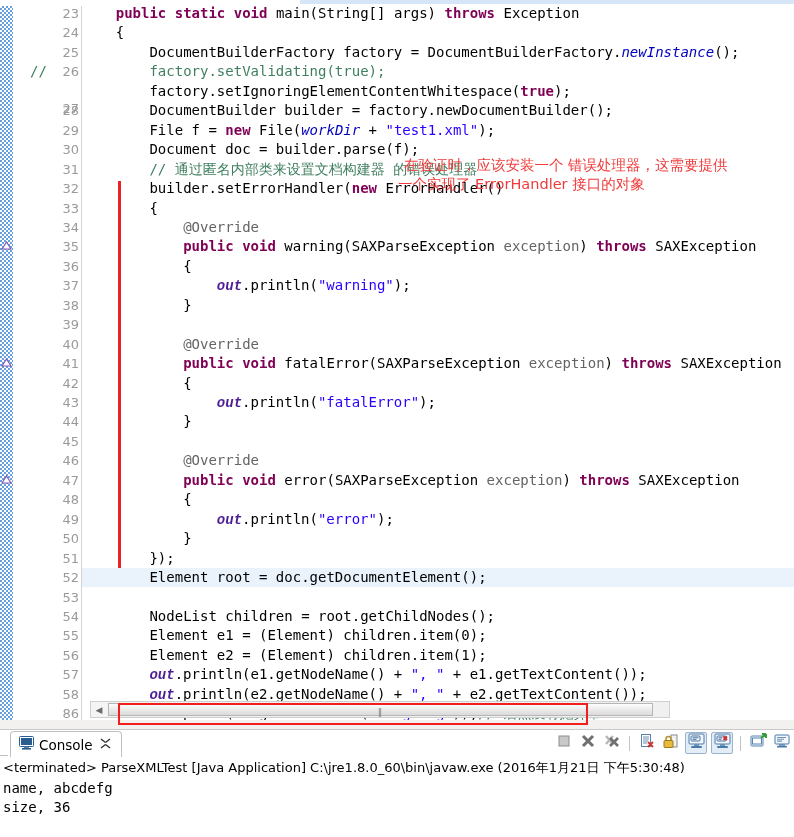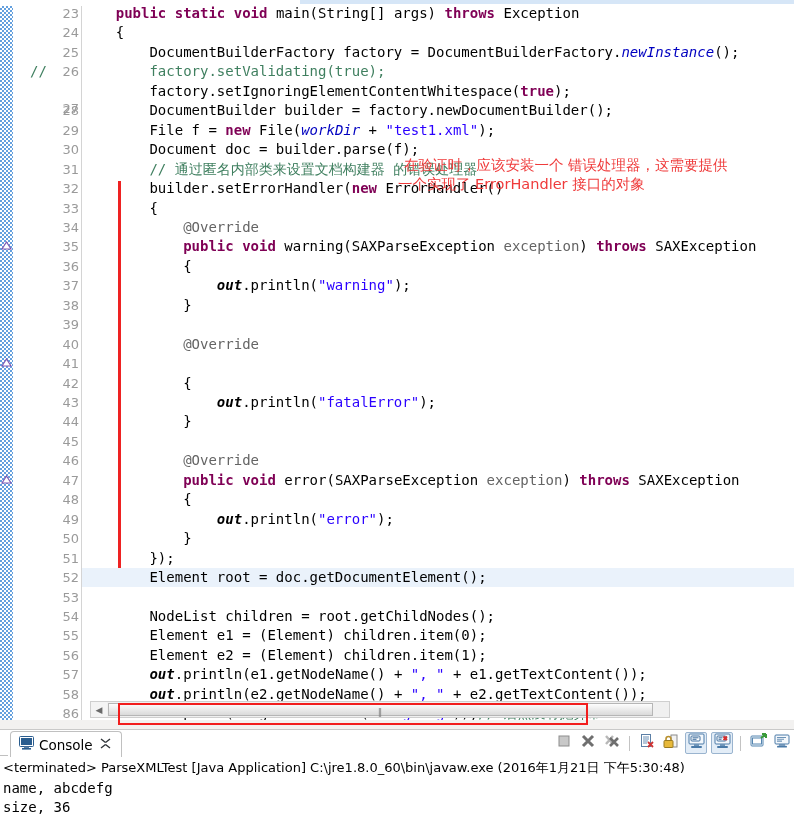--- a/index.html
+++ b/index.html
@@ -57,21 +57,21 @@
     font-family:"DejaVu Sans Mono","Liberation Mono",monospace;
     font-size:14px;white-space:pre;color:#000;
   }
   .crow.hl{background:#eaf2fb;}
   .crow .txt{position:absolute;left:0;top:0;white-space:pre;}
 
   
   .kw{color:#7f0055;font-weight:bold;}
   .cmt{color:#3f7f5f;}
   .str{color:#2a00ff;}
-  .fld{color:#000000;font-style:italic;font-weight:bold;}
+  .fld{color:#4c1d95;font-style:italic;font-weight:bold;font-family:Liberation Mono, monospace;}
   .stat{color:#0000c0;font-style:italic;}
   .ann{color:#646464;}
   .pl{color:#000000;}
 
   
   .redbar{position:absolute;width:3px;background:#ee2222;}
   
   .redbox{position:absolute;border:2px solid #f21e1e;box-sizing:border-box;}
 
   
@@ -206,20 +206,21 @@
         <div class="crow" style="top: 173.05px;"><span class="txt"><span class="pl">        builder.setErrorHandler(</span><span class="kw">new</span><span class="pl"> ErrorHandler()</span></span></div>
         <div class="crow" style="top: 153.6px;"><span class="txt"><span class="cmt">        // 通过匿名内部类来设置文档构建器 的错误处理器</span></span></div>
         <div class="crow" style="top: 192.5px;"><span class="txt"><span class="pl">        {</span></span></div>
         <div class="crow" style="top: 211.95px;"><span class="txt"><span class="ann">            @Override</span></span></div>
         <div class="crow" style="top: 231.4px;"><span class="txt"><span class="pl">            </span><span class="kw">public void </span><span class="pl">warning(SAXParseException </span><span class="ann">exception</span><span class="pl">) </span><span class="kw">throws </span><span class="pl">SAXException</span></span></div>
         <div class="crow" style="top: 250.85px;"><span class="txt"><span class="pl">            {</span></span></div>
         <div class="crow" style="top: 270.3px;"><span class="txt"><span class="pl">                </span><span class="fld">out</span><span class="pl">.println(</span><span class="str">"warning"</span><span class="pl">);</span></span></div>
         <div class="crow" style="top: 289.75px;"><span class="txt"><span class="pl">            }</span></span></div>
         <div class="crow" style="top: 309.2px;"><span class="txt"><span class="pl"></span></span></div>
         <div class="crow" style="top: 328.65px;"><span class="txt"><span class="ann">            @Override</span></span></div>
+        <div class="crow" style="top: 348.1px;"><span class="txt"><span class="pl">            </span><span class="kw">public void </span><span class="pl">fatalError(SAXParseException </span><span class="ann">exception</span><span class="pl">) </span><span class="kw">throws </span><span class="pl">SAXException</span></span></div>
         <div class="crow" style="top: 367.55px;"><span class="txt"><span class="pl">            {</span></span></div>
         <div class="crow" style="top: 387px;"><span class="txt"><span class="pl">                </span><span class="fld">out</span><span class="pl">.println(</span><span class="str">"fatalError"</span><span class="pl">);</span></span></div>
         <div class="crow" style="top: 406.45px;"><span class="txt"><span class="pl">            }</span></span></div>
         <div class="crow" style="top: 425.9px;"><span class="txt"><span class="pl"></span></span></div>
         <div class="crow" style="top: 445.35px;"><span class="txt"><span class="ann">            @Override</span></span></div>
         <div class="crow" style="top: 464.8px;"><span class="txt"><span class="pl">            </span><span class="kw">public void </span><span class="pl">error(SAXParseException </span><span class="ann">exception</span><span class="pl">) </span><span class="kw">throws </span><span class="pl">SAXException</span></span></div>
         <div class="crow" style="top: 484.25px;"><span class="txt"><span class="pl">            {</span></span></div>
         <div class="crow" style="top: 503.7px;"><span class="txt"><span class="pl">                </span><span class="fld">out</span><span class="pl">.println(</span><span class="str">"error"</span><span class="pl">);</span></span></div>
         <div class="crow" style="top: 523.15px;"><span class="txt"><span class="pl">            }</span></span></div>
         <div class="crow" style="top: 542.6px;"><span class="txt"><span class="pl">        });</span></span></div>

